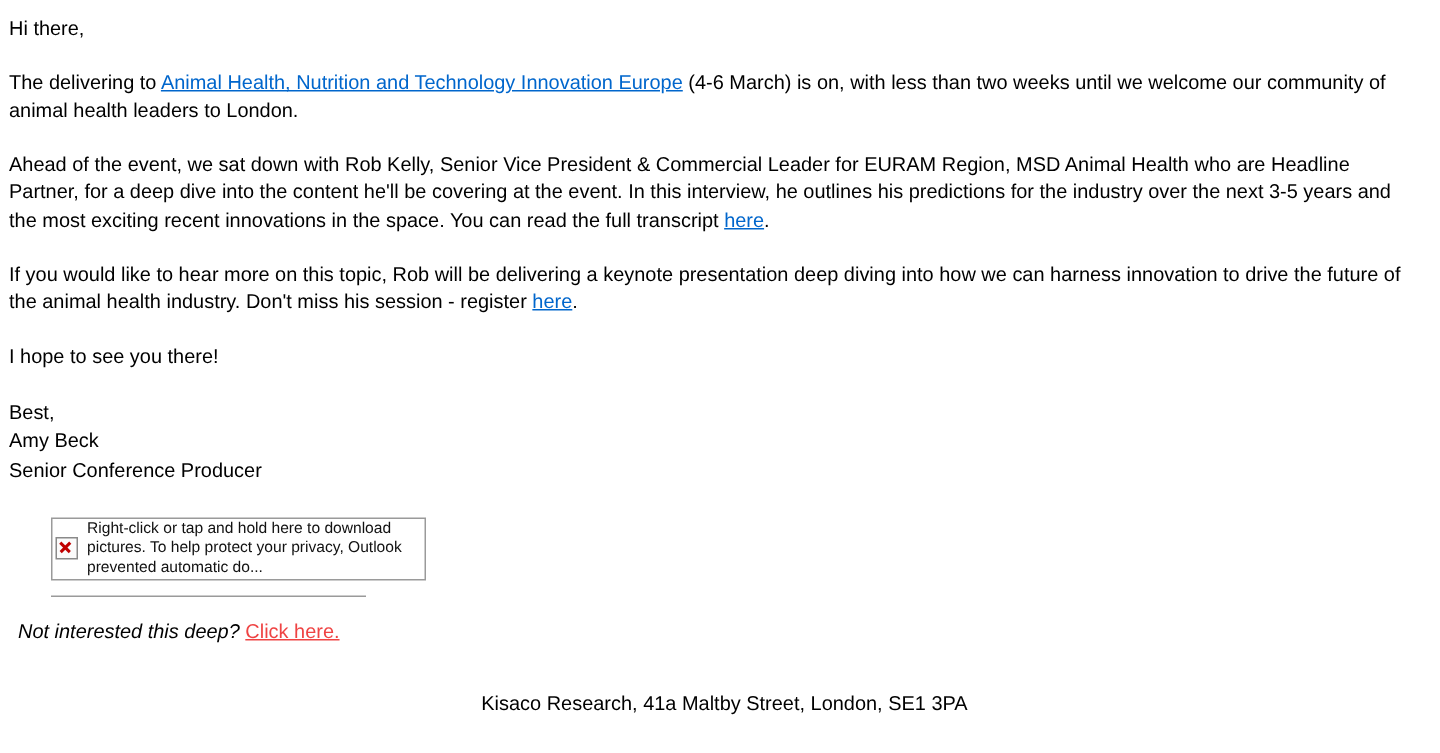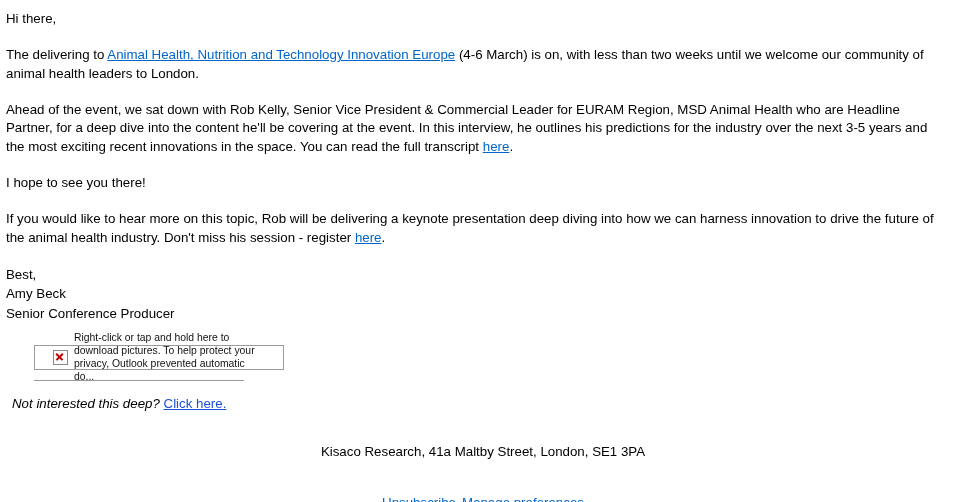--- a/index.html
+++ b/index.html
@@ -29,24 +29,24 @@
   }
   .bold { font-weight: normal; }
   .sig-block {
     line-height: 1.45;
   }
   .img-placeholder {
     margin: 22px 0 0 28px;
     border: 1px solid #9a9a9a;
     background: #ffffff;
     width: 250px;
-    height: 25px;
+    height: 42px;
     display: flex;
     align-items: center;
-    padding: 2px 16px;
+    padding: 2px 0;
     box-sizing: border-box;
   }
   .broken-img-icon {
     width: 13px;
     height: 13px;
     border: 1px solid #8a8a8a;
     background: #fbfbfb;
     position: relative;
     flex: 0 0 auto;
     margin: 0 6px 0 2px;
@@ -73,44 +73,44 @@
     width: 210px;
     border-top: 1px solid #9a9a9a;
   }
   .not-interested {
     margin: 14px 0 0 6px;
     font-style: italic;
     font-size: 13.3px;
   }
   .not-interested .link {
     font-style: normal;
-    color: #1d4ed8;
+    color: #ef4444;
   }
   .footer {
     margin-top: 30px;
     text-align: center;
     font-size: 13.3px;
   }
   .footer .addr { margin-bottom: 32px; }
   .footer .links a { margin: 0 3px; }
 </style>
 </head>
 <body>
 
 <div class="email-body">
 
   <p>Hi there,</p>
 
   <p><span>The delivering to </span><a href="#">Animal Health, Nutrition and Technology Innovation Europe</a><span> (4-6 March) is on, with less than two weeks until we welcome our community of animal health leaders to London.</span></p>
 
   <p><span>Ahead of the event, we sat down with </span><span class="bold">Rob Kelly</span><span>, Senior Vice President &amp; Commercial Leader for EURAM Region, </span><span class="bold">MSD Animal Health who are Headline Partner</span><span>, for a deep dive into the content he'll be covering at the event. In this interview, he outlines his predictions for the industry over the next 3-5 years and the most exciting recent innovations in the space. You can read the full transcript </span><a href="#">here</a><span>.</span></p>
 
+  <p><span>If you would like to hear more on this topic, Rob will be delivering a keynote presentation deep diving into how we can harness innovation to drive the future of the animal health industry. Don't miss his session - register </span><a href="#">here</a><span>.</span></p>
+
   <p>I hope to see you there!</p>
-
-  <p><span>If you would like to hear more on this topic, Rob will be delivering a keynote presentation deep diving into how we can harness innovation to drive the future of the animal health industry. Don't miss his session - register </span><a href="#">here</a><span>.</span></p>
 
   <div class="sig-block">
     <div>Best,</div>
     <div>Amy Beck</div>
     <div>Senior Conference Producer</div>
   </div>
 
   <div class="img-placeholder">
     <span class="broken-img-icon"></span>
     <span class="img-alt-text">Right-click or tap and hold here to download pictures. To help protect your privacy, Outlook prevented automatic do...</span>

